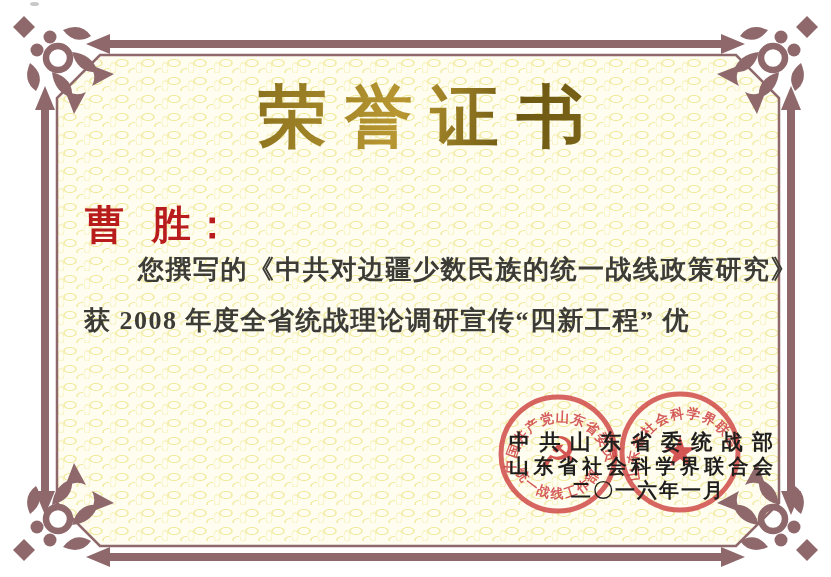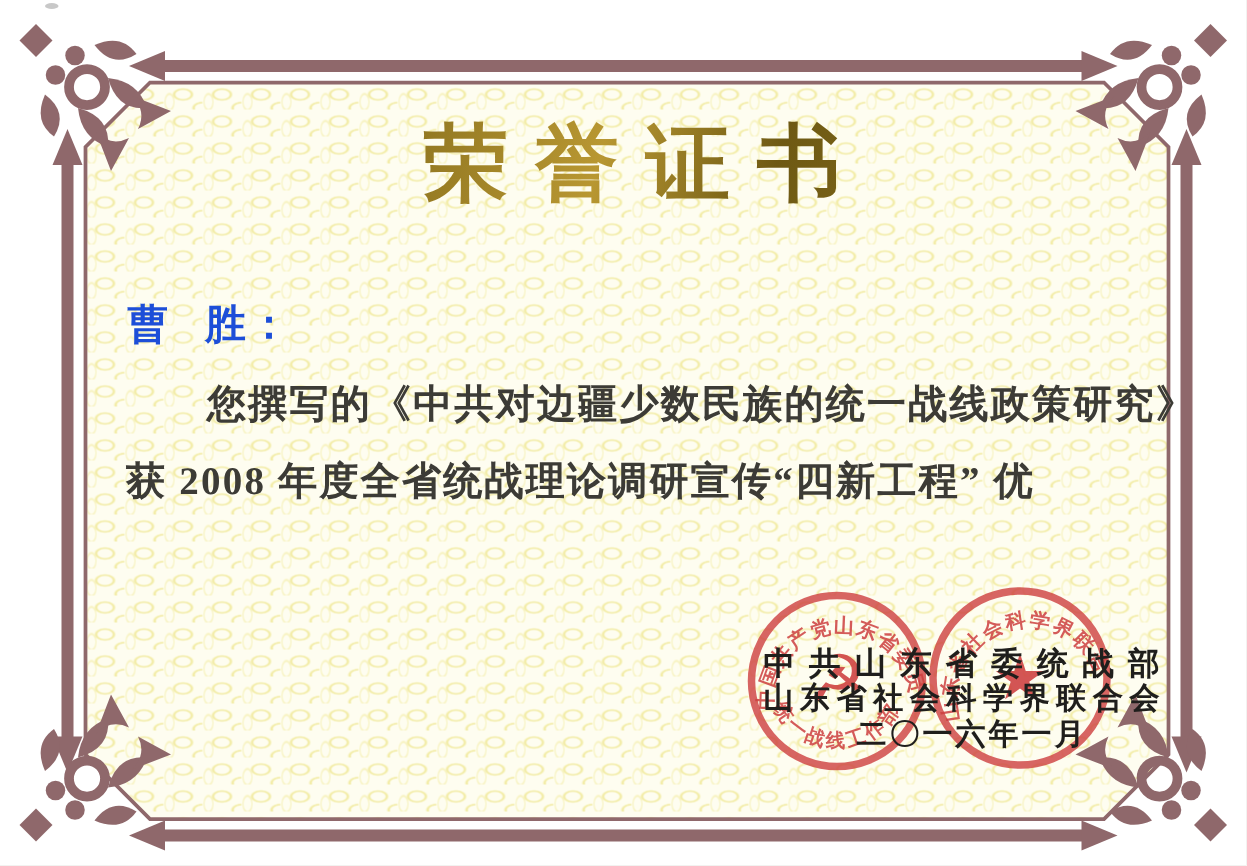--- a/index.html
+++ b/index.html
@@ -19,33 +19,33 @@
       radial-gradient(10px 6px at 26px 17px, rgba(236,227,127,0) 46%, rgba(236,227,127,.8) 58%, rgba(236,227,127,0) 74%),
       radial-gradient(5px 9px at 4px 13px,   rgba(240,232,140,0) 46%, rgba(240,232,140,.55) 58%, rgba(240,232,140,0) 74%);
     background-size:26px 18px;
     clip-path:polygon(42px 0,calc(100% - 42px) 0,100% 42px,100% calc(100% - 42px),calc(100% - 42px) 100%,42px 100%,0 calc(100% - 42px),0 42px);
   }
 
   .frame{position:absolute;left:0;top:0;z-index:2;}
 
   .title{
     position:absolute;left:0;top:72px;width:831px;text-align:center;z-index:3;
-    font-size:56px;font-weight:700;letter-spacing:18px;padding-left:30px;box-sizing:border-box;
+    font-size:68px;font-weight:700;letter-spacing:18px;padding-left:30px;box-sizing:border-box;
     color:#7c6315;white-space:nowrap;
   }
   @supports ((-webkit-background-clip:text) or (background-clip:text)){
     .title{
       background:linear-gradient(105deg,#5e4b0e 0%,#8a711e 30%,#b89732 48%,#6e5913 62%,#8a711e 82%,#64500f 100%);
       -webkit-background-clip:text;background-clip:text;color:transparent;
     }
   }
 
   .recipient{
     position:absolute;left:85px;top:198px;z-index:3;
-    font-size:27px;font-weight:700;color:#1d4ed8;letter-spacing:2px;word-spacing:14px;
+    font-size:39px;font-weight:700;color:#b91c1c;letter-spacing:2px;word-spacing:14px;
   }
   .body-text{
     position:absolute;left:84px;top:244px;width:672px;z-index:3;
     font-size:26px;font-weight:600;color:#3c3b36;line-height:51px;letter-spacing:1.5px;
   }
   .body-line{margin:0;white-space:nowrap;}
   .body-line.indent{text-indent:54px;}
 
   .seal{position:absolute;z-index:4;}
   .seal-left{left:490px;top:388px;}

